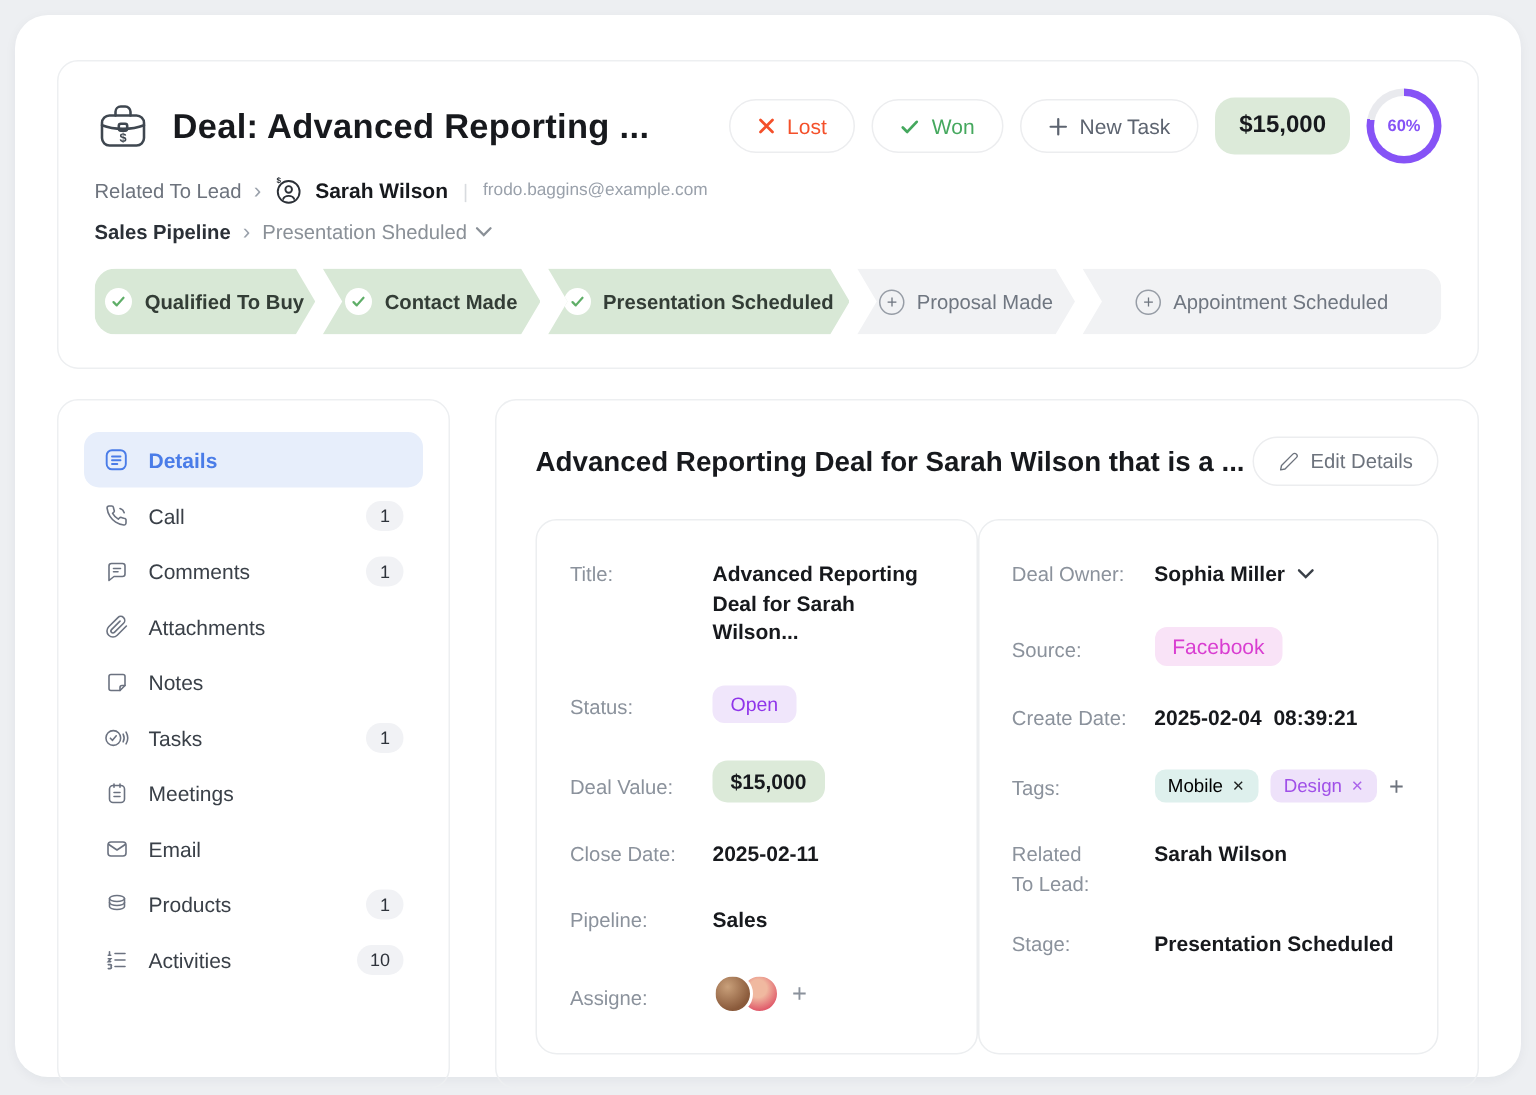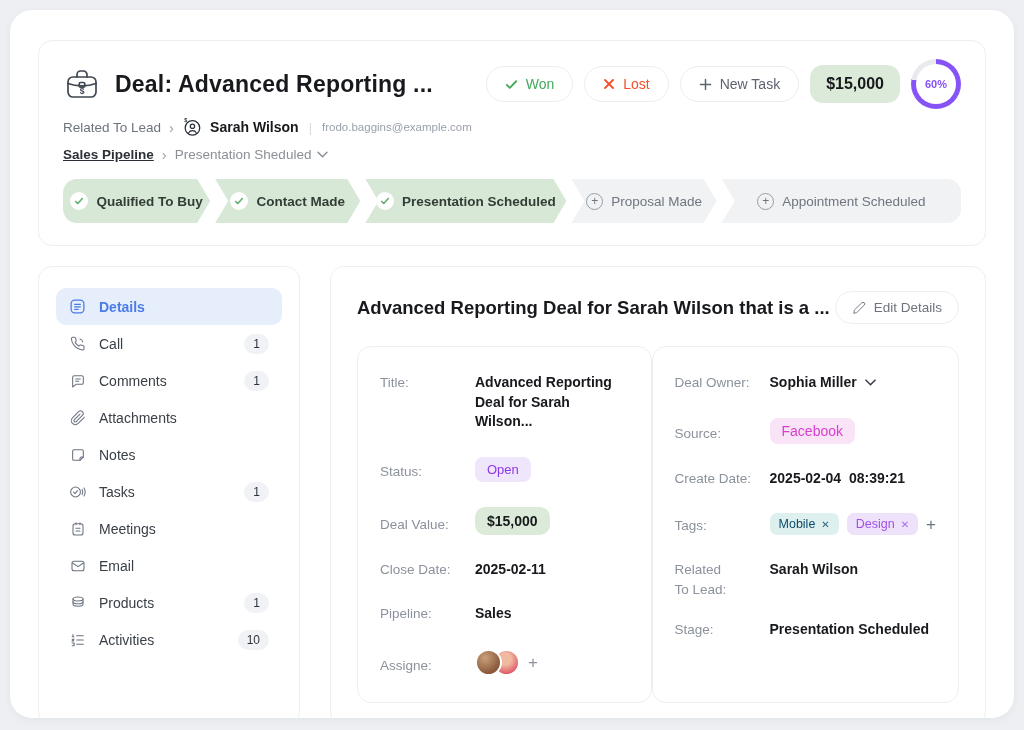--- a/index.html
+++ b/index.html
@@ -30,21 +30,21 @@
                 display:flex; align-items:center; justify-content:center;
                 font-size:11px; font-weight:700; color:#8653f6; }
 
   .bc { display:flex; align-items:center; gap:8px; margin-top:12px; }
   .bc-gray { font-size:13.5px; color:#6d737d; }
   .bc-sep { font-size:15px; color:#9aa1ab; line-height:1; }
   .bc-name { font-size:14px; font-weight:700; color:#17191d; }
   .bc-pipe { color:#d8dbdf; font-size:13px; margin:0 2px; }
   .bc-email { font-size:11.5px; color:#9aa1ab; }
   .bc2 { margin-top:10px; }
-  .bc-strong { font-size:13.5px; font-weight:700; color:#2b3037;text-decoration:underline; }
+  .bc-strong { font-size:13.5px; font-weight:700; color:#2b3037; }
   .bc-stage { font-size:13.5px; color:#8a9097; display:flex; align-items:center; gap:6px; cursor:pointer; }
 
   
   .stagebar { display:flex; gap:5px; margin-top:17px; height:44px; }
   .stage { display:flex; align-items:center; justify-content:center; gap:8px;
            font-size:13.5px; cursor:pointer; }
   .stage.done { background:#d8e8d6; color:#333d36; font-weight:700; }
   .stage.todo { background:#f1f2f4; color:#6f7680; font-weight:500; }
   .stage.first { border-radius:14px 0 0 14px;
     clip-path:polygon(0 0, calc(100% - 13px) 0, 100% 50%, calc(100% - 13px) 100%, 0 100%); }
@@ -88,21 +88,21 @@
   .fvalue { font-size:14px; font-weight:700; color:#17191d; line-height:1.4; }
   .fvalue.wrap { max-width:168px; }
   .fvalue.pre { white-space:pre; }
 
   .pill { display:inline-block; border-radius:8px; padding:5px 12px; font-size:13px; font-weight:500; }
   .pill.open { background:#f0e6fb; color:#8f35ea; }
   .pill.money { background:#dcead9; color:#17191d; font-weight:700; font-size:14px; padding:6px 12px; border-radius:10px; }
   .pill.fb { background:#f9e3f7; color:#d93ed1; font-size:14px; }
   .tag { display:inline-flex; align-items:center; gap:6px; border-radius:7px;
          padding:4px 9px; font-size:12.5px; font-weight:500; }
-  .tag.teal { background:#def0ed; color:#0c4a6e; }
+  .tag.teal { background:#def0ed; color:#000000; }
   .tag.purple { background:#eee2fa; color:#a050e8; }
   .tag .x { font-size:10px; cursor:pointer; opacity:.85; }
   .tags-row { display:flex; align-items:center; gap:8px; }
   .tag-add { color:#6d737d; font-size:17px; font-weight:400; cursor:pointer; line-height:1; }
 
   .owner { display:flex; align-items:center; gap:8px; cursor:pointer; }
 
   .avatars { display:flex; align-items:center; }
   .avatar { width:27px; height:27px; border-radius:50%; border:2px solid #fff; }
   .avatar.a1 { background:radial-gradient(circle at 35% 30%, #c9a07a, #8a5a3b 70%); z-index:2; }
@@ -123,31 +123,31 @@
           <path d="M14 11V8.5A3.5 3.5 0 0 1 17.5 5h3A3.5 3.5 0 0 1 24 8.5V11"></path>
           <rect x="5" y="11" width="28" height="20" rx="5"></rect>
           <path d="M5 17.5c8 3.2 20 3.2 28 0"></path>
           <rect x="16.2" y="16.5" width="5.6" height="4.6" rx="1.4"></rect>
           <text x="19" y="28.4" font-size="8.5" font-weight="bold" fill="#3f4750" stroke="none" text-anchor="middle">$</text>
         </svg>
       </span>
       <span class="deal-title">Deal: Advanced Reporting ...</span>
 
       <div class="hdr-actions">
+        <button class="pill-btn lost">
+          <svg class="ic" width="12" height="12" viewBox="0 0 12 12" fill="none" stroke="#f4502a" stroke-width="1.8" stroke-linecap="round">
+              <path d="M2 2l8 8M10 2l-8 8"></path>
+            </svg>
+          <span>Lost</span>
+        </button>
         <button class="pill-btn won">
           <svg class="ic" width="13" height="13" viewBox="0 0 14 14" fill="none" stroke="#45a85e" stroke-width="2" stroke-linecap="round" stroke-linejoin="round">
               <path d="M2 7.5l3.2 3.2L12 3.5"></path>
             </svg>
           <span>Won</span>
-        </button>
-        <button class="pill-btn lost">
-          <svg class="ic" width="12" height="12" viewBox="0 0 12 12" fill="none" stroke="#f4502a" stroke-width="1.8" stroke-linecap="round">
-              <path d="M2 2l8 8M10 2l-8 8"></path>
-            </svg>
-          <span>Lost</span>
         </button>
         <button class="pill-btn task">
           <svg class="ic" width="13" height="13" viewBox="0 0 14 14" fill="none" stroke="#5d6470" stroke-width="1.6" stroke-linecap="round">
               <path d="M7 1.5v11M1.5 7h11"></path>
             </svg>
           <span>New Task</span>
         </button>
         <span class="amount-badge">$15,000</span>
         <div class="ring">
           <div class="ring-inner">60%</div>

